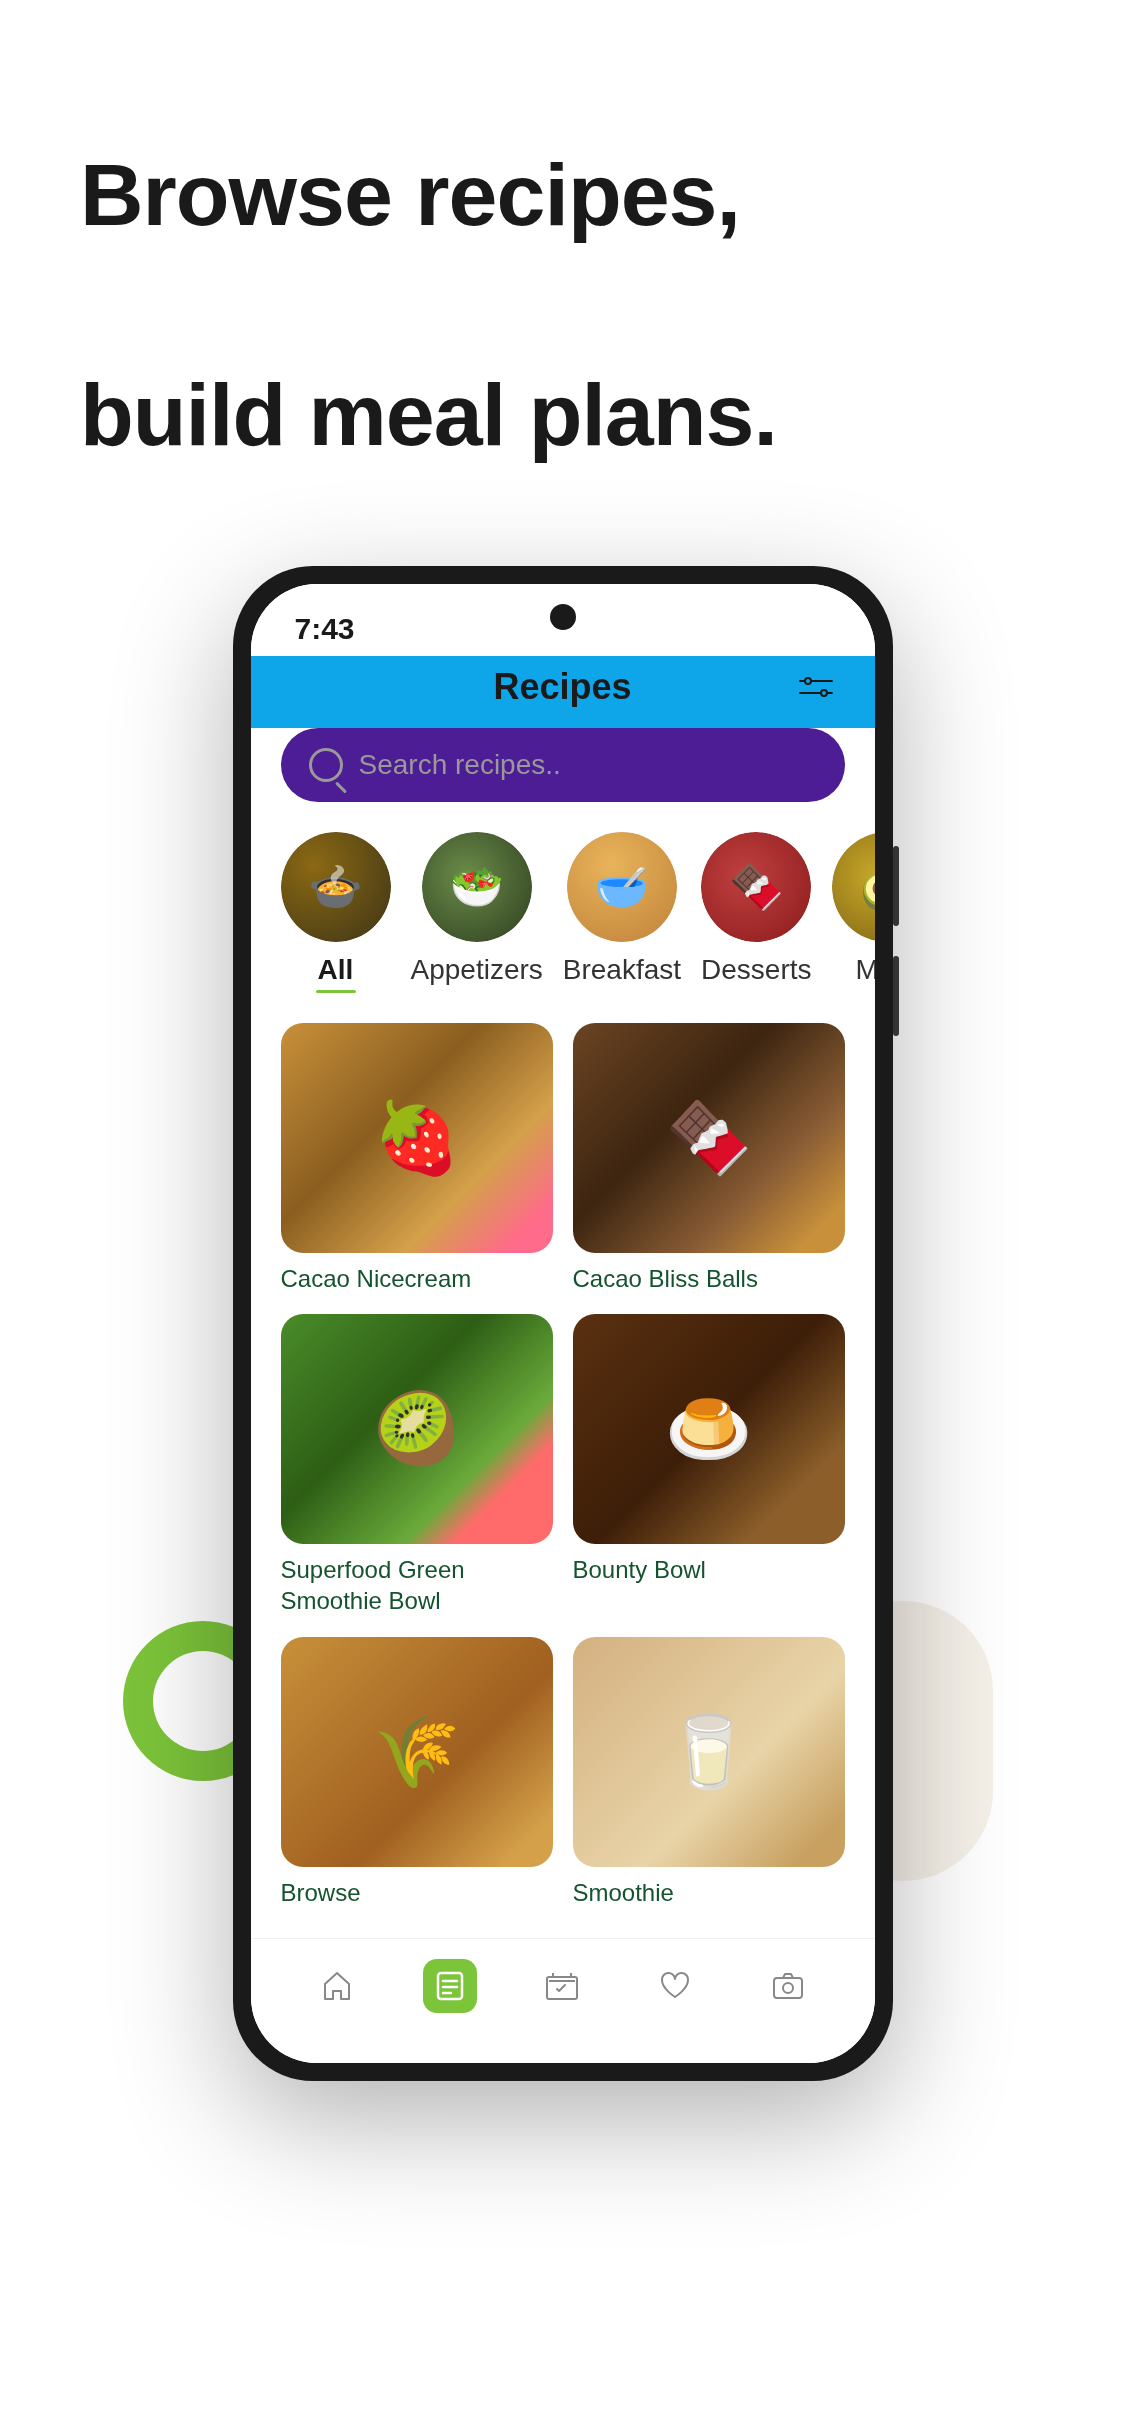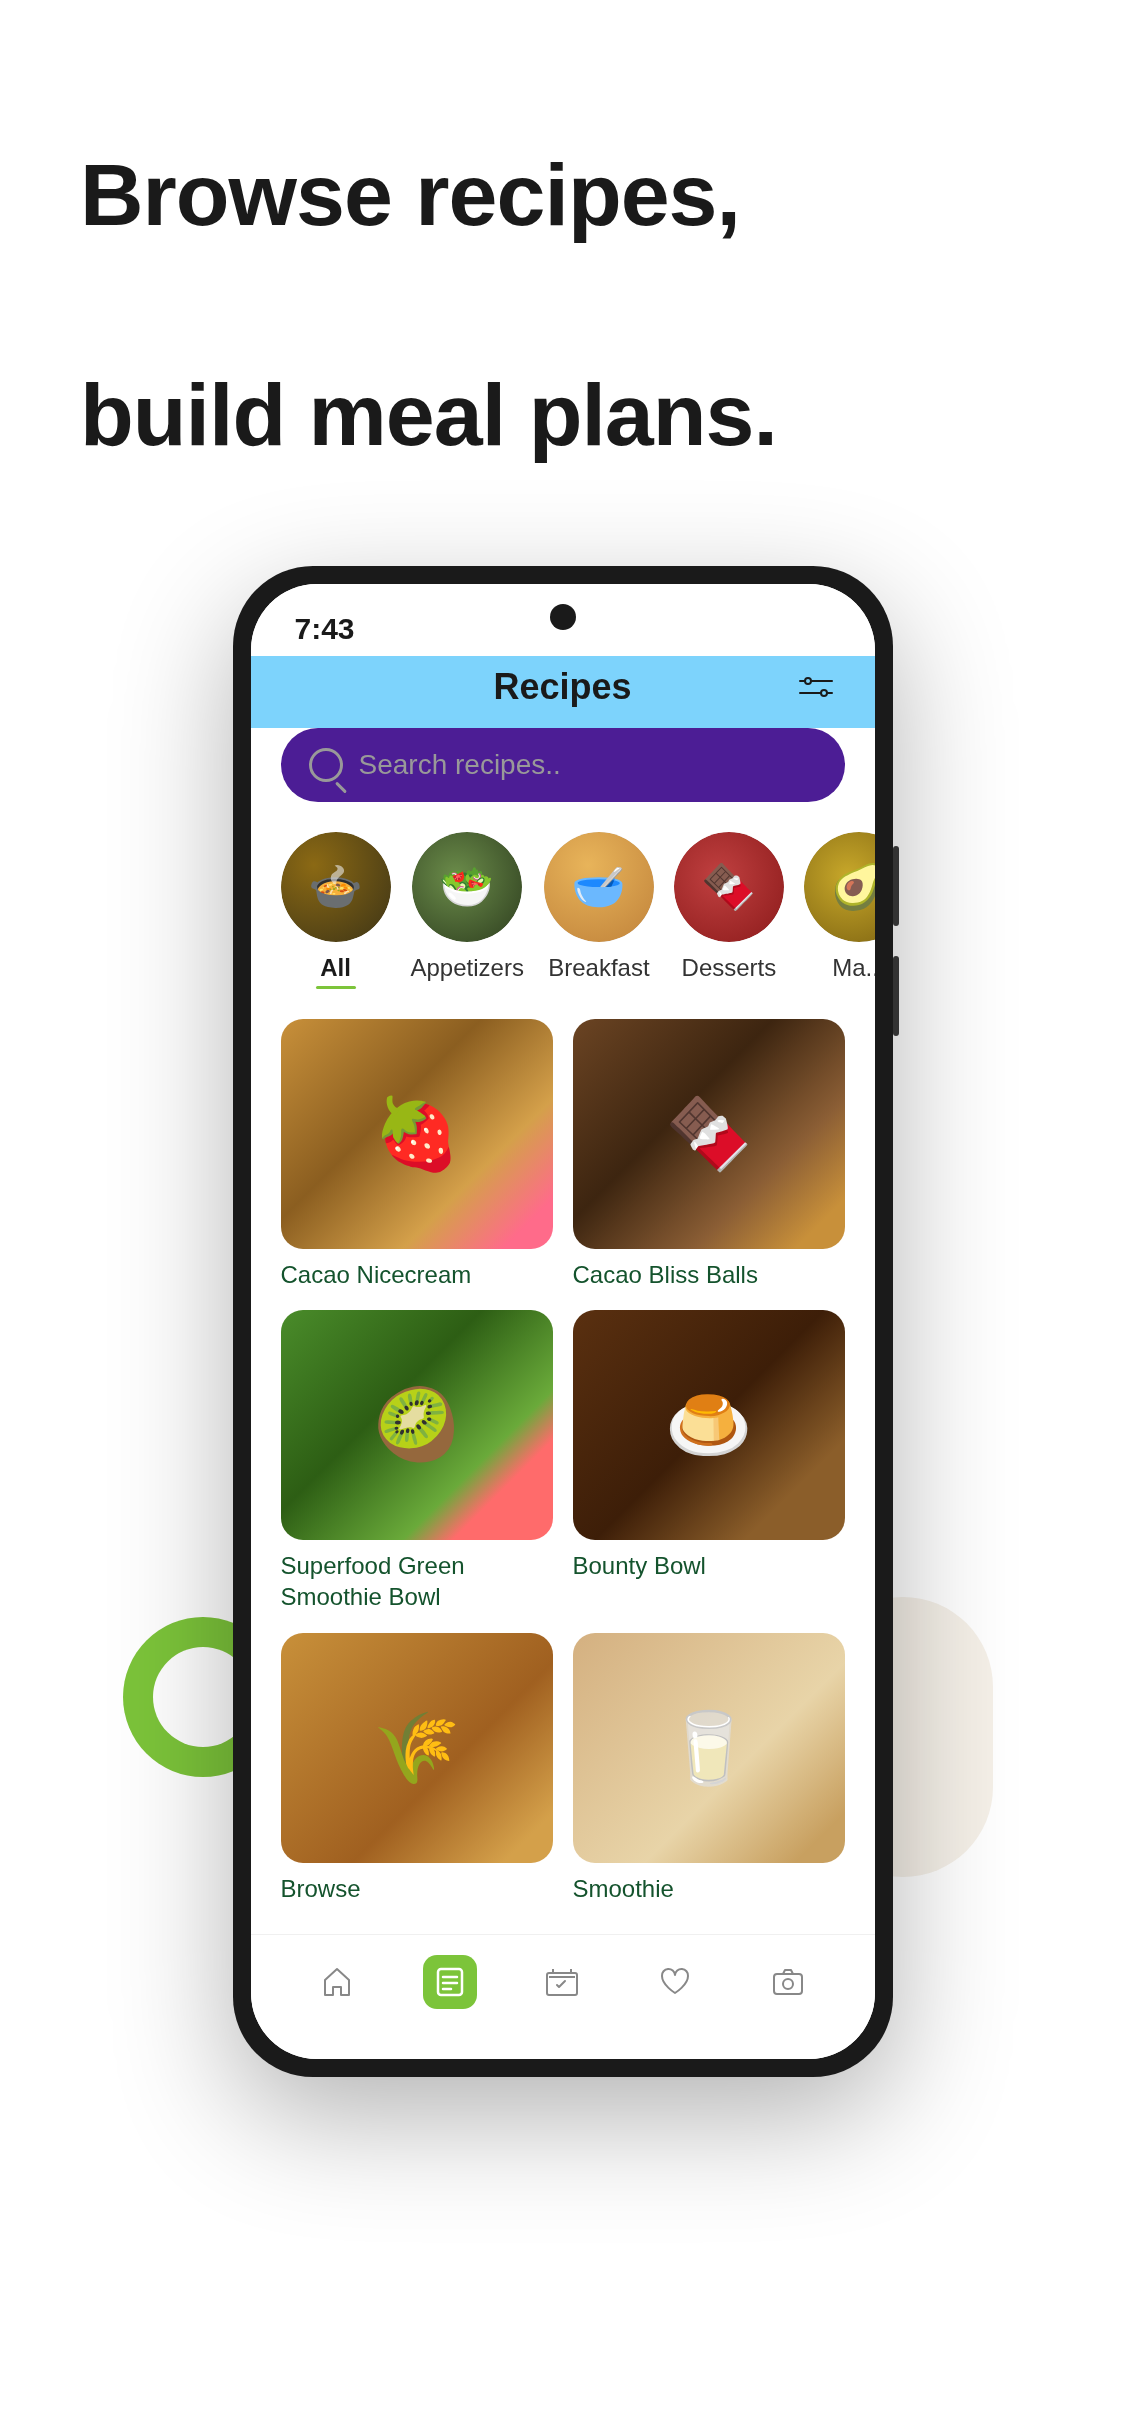--- a/index.html
+++ b/index.html
@@ -122,21 +122,21 @@
       align-items: center;
       gap: 8px;
     }
 
     
     .app-header {
       display: flex;
       justify-content: space-between;
       align-items: center;
       padding: 10px 40px 20px;
-      background: #7dd3fc;
+      background: #0ea5e9;
     }
 
     .app-title {
       font-size: 36px;
       font-weight: 700;
       color: #1a1a1a;
     }
 
     .filter-icon {
       display: flex;
@@ -224,21 +224,21 @@
       width: 100%;
       height: 100%;
       border-radius: 50%;
       display: flex;
       align-items: center;
       justify-content: center;
       font-size: 44px;
     }
 
     .category-label {
-      font-size: 24px;
+      font-size: 28px;
       color: #333;
       font-weight: 500;
     }
 
     .category-item.active .category-label {
       color: #1a1a1a;
       font-weight: 700;
     }
 
     .category-item.active .underline {

